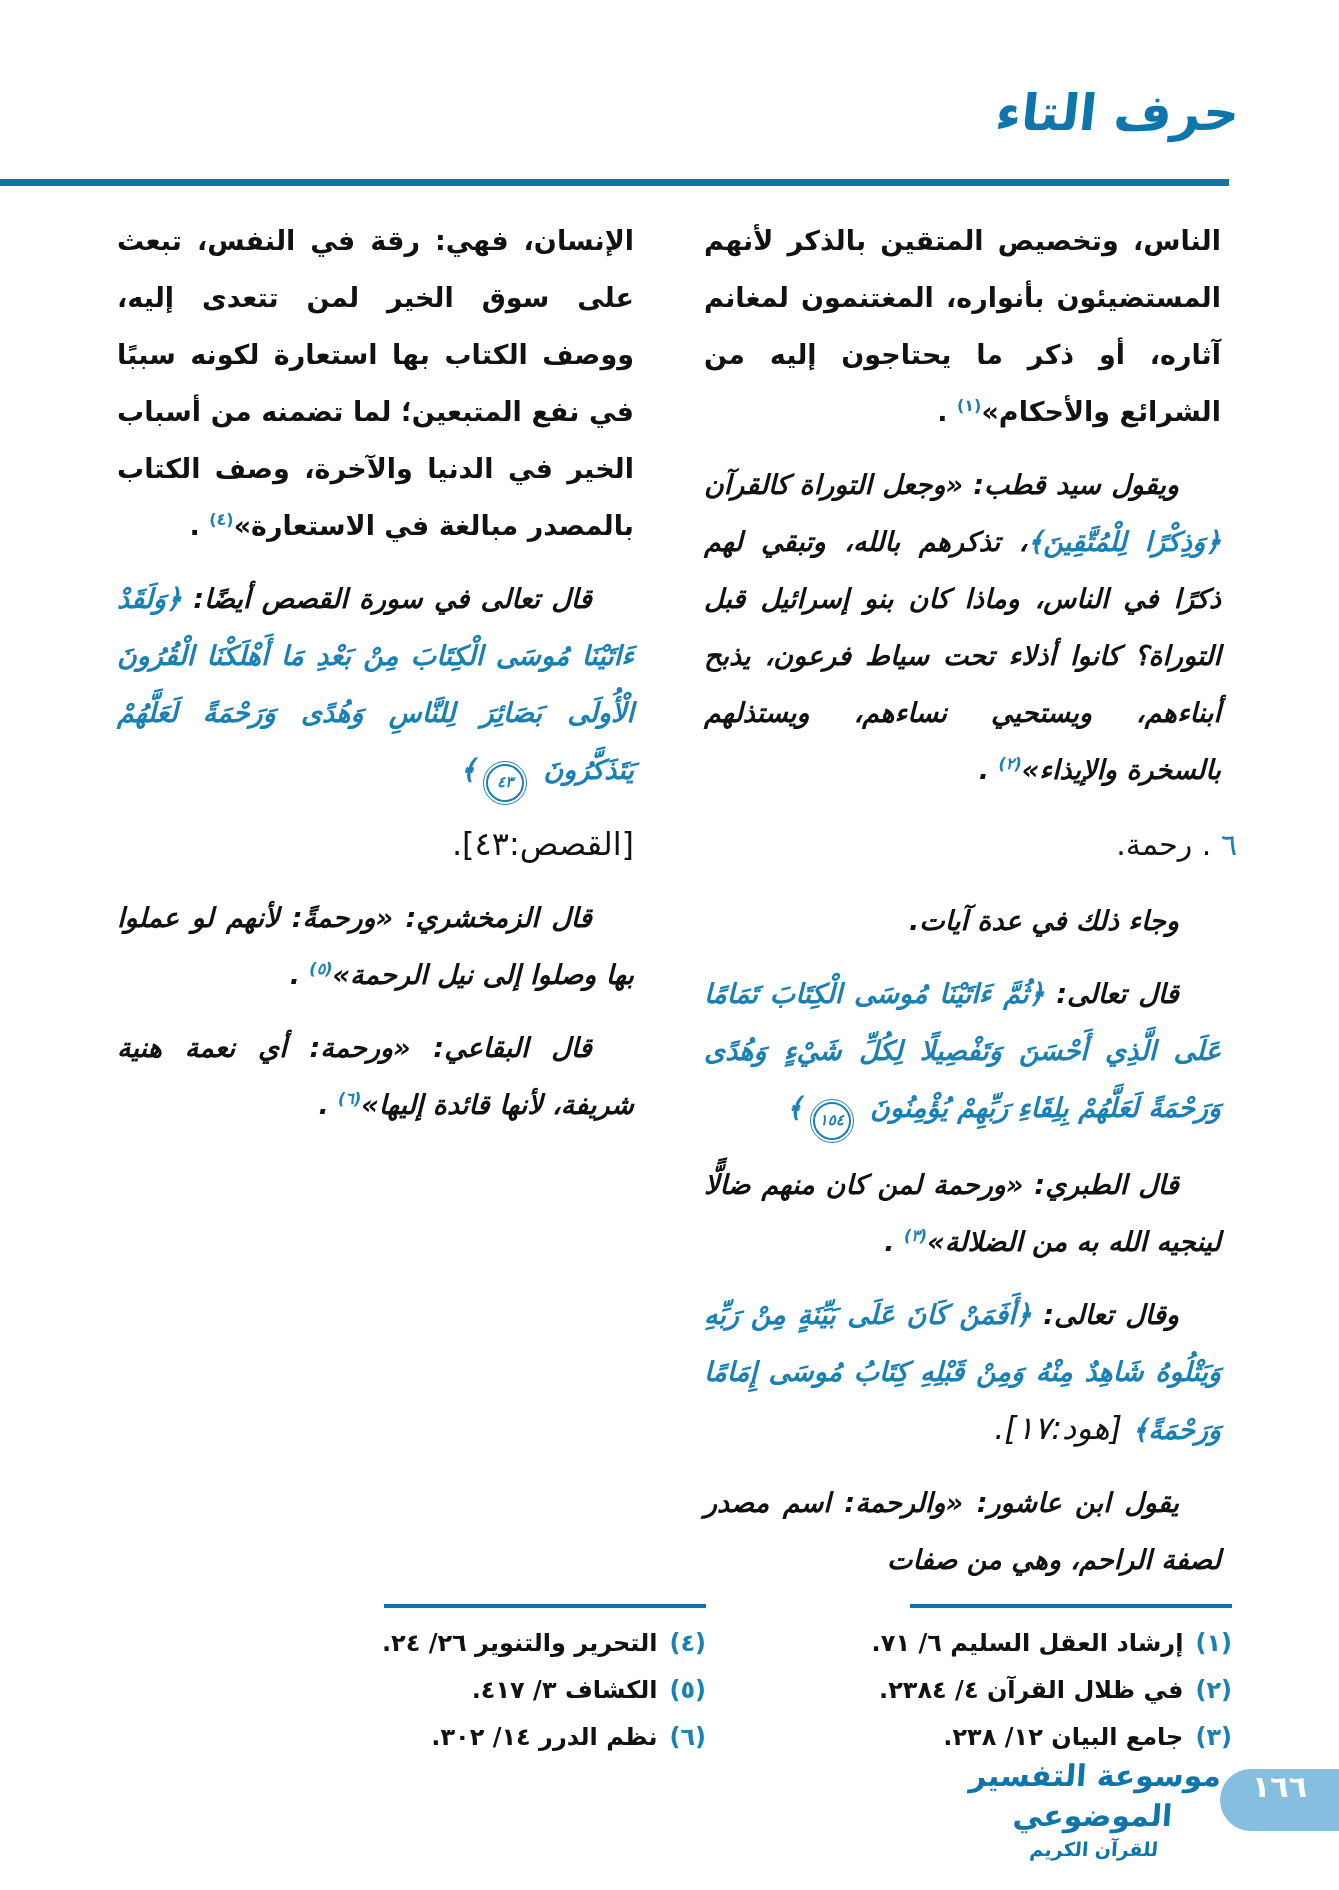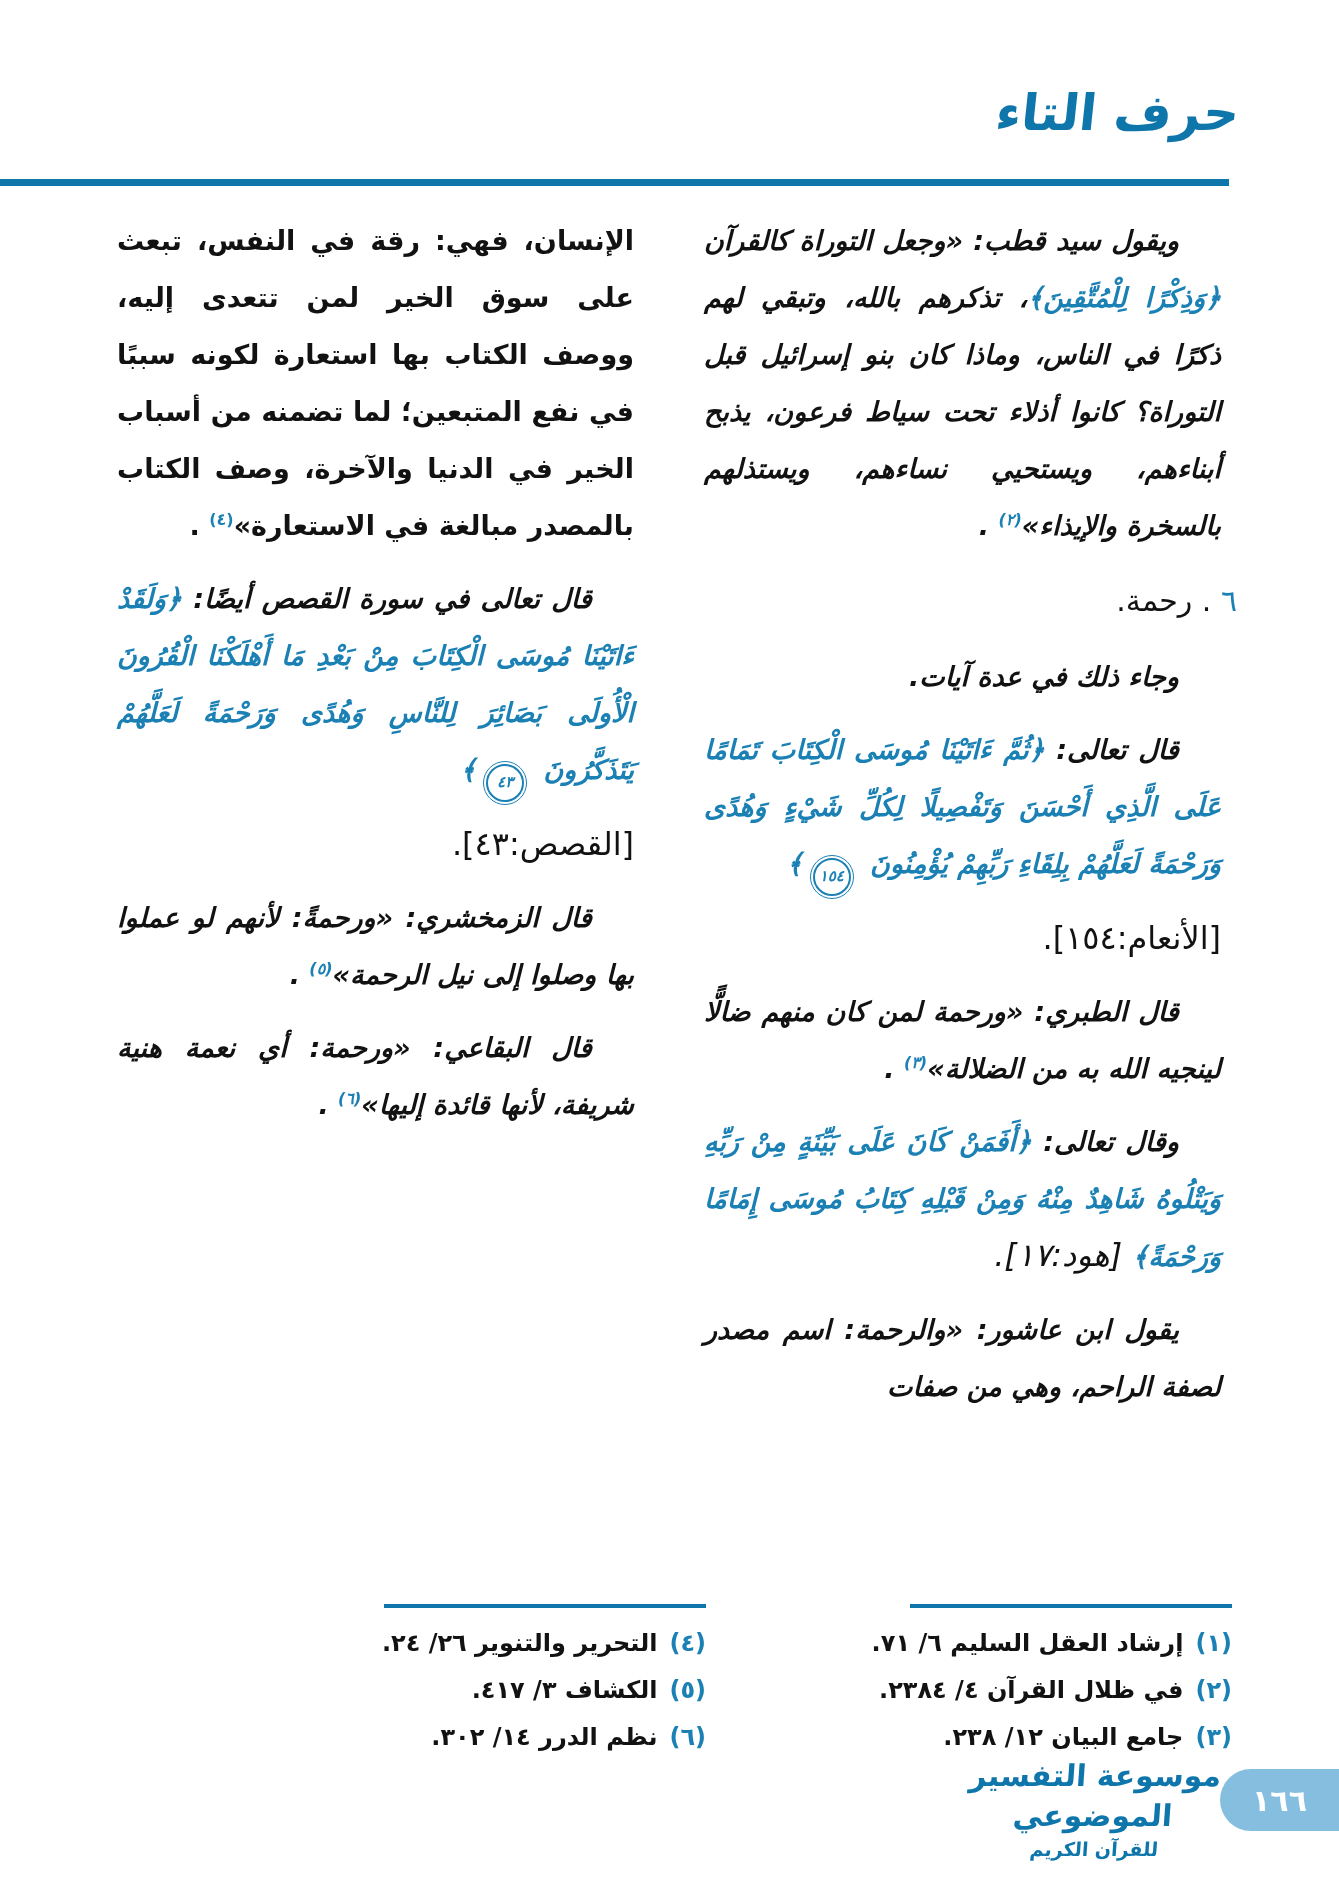--- a/index.html
+++ b/index.html
@@ -88,40 +88,40 @@
     position:absolute;top:1756px;right:95px;width:300px;
     text-align:center;color:var(--accent);font-weight:bold;
   }
   .logo-title{font-size:30px;line-height:40px;transform:skewX(-4deg);letter-spacing:-1px;}
   .logo-sub{font-size:19px;line-height:26px;transform:skewX(-4deg);}
   .page-badge{
     position:absolute;top:1769px;right:0;
     width:119px;height:62px;
     background:var(--badge);
     border-radius:31px 0 0 31px;
-    display:flex;align-items:center;justify-content:center;
+    display:flex;align-items:flex-start;justify-content:center;
     color:#ffffff;font-size:30px;font-weight:bold;letter-spacing:5px;
   }
 </style>
 </head>
 <body>
 
 <div class="page">
 
   <div class="chapter-title">حرف التاء</div>
 
   <div class="header-rule"></div>
 
   <div class="body-cols">
     <div class="col" id="col-right">
+        <div class="blk para"><span class="t-text">الناس، وتخصيص المتقين بالذكر لأنهم المستضيئون بأنواره، المغتنمون لمغانم آثاره، أو ذكر ما يحتاجون إليه من الشرائع والأحكام»</span><sup class="t-ref">(١)</sup><span class="t-text"> .</span></div>
         <div class="blk para indent"><span class="t-text">ويقول سيد قطب: «وجعل التوراة كالقرآن </span><span class="t-quran">﴿وَذِكْرًا لِلْمُتَّقِينَ﴾</span><span class="t-text">، تذكرهم بالله، وتبقي لهم ذكرًا في الناس، وماذا كان بنو إسرائيل قبل التوراة؟ كانوا أذلاء تحت سياط فرعون، يذبح أبناءهم، ويستحيي نساءهم، ويستذلهم بالسخرة والإيذاء»</span><sup class="t-ref">(٢)</sup><span class="t-text"> .</span></div>
         <div class="blk heading"><span class="t-num">٦</span><span class="t-text"> . رحمة.</span></div>
         <div class="blk para indent"><span class="t-text">وجاء ذلك في عدة آيات.</span></div>
         <div class="blk para indent"><span class="t-text">قال تعالى: </span><span class="t-quran">﴿ثُمَّ ءَاتَيْنَا مُوسَى الْكِتَابَ تَمَامًا عَلَى الَّذِي أَحْسَنَ وَتَفْصِيلًا لِكُلِّ شَيْءٍ وَهُدًى وَرَحْمَةً لَعَلَّهُمْ بِلِقَاءِ رَبِّهِمْ يُؤْمِنُونَ </span><span class="t-ayah">١٥٤</span><span class="t-quran">﴾</span></div>
-        <div class="blk cite-line"><span class="t-cite">[الأنعام:١٥٤].</span></div>
         <div class="blk para indent"><span class="t-text">قال الطبري: «ورحمة لمن كان منهم ضالًّا لينجيه الله به من الضلالة»</span><sup class="t-ref">(٣)</sup><span class="t-text"> .</span></div>
         <div class="blk para indent"><span class="t-text">وقال تعالى: </span><span class="t-quran">﴿أَفَمَنْ كَانَ عَلَى بَيِّنَةٍ مِنْ رَبِّهِ وَيَتْلُوهُ شَاهِدٌ مِنْهُ وَمِنْ قَبْلِهِ كِتَابُ مُوسَى إِمَامًا وَرَحْمَةً﴾</span><span class="t-cite"> [هود:١٧].</span></div>
         <div class="blk para indent"><span class="t-text">يقول ابن عاشور: «والرحمة: اسم مصدر لصفة الراحم، وهي من صفات</span></div>
       </div>
     <div class="col" id="col-left">
         <div class="blk para"><span class="t-text">الإنسان، فهي: رقة في النفس، تبعث على سوق الخير لمن تتعدى إليه، ووصف الكتاب بها استعارة لكونه سببًا في نفع المتبعين؛ لما تضمنه من أسباب الخير في الدنيا والآخرة، وصف الكتاب بالمصدر مبالغة في الاستعارة»</span><sup class="t-ref">(٤)</sup><span class="t-text"> .</span></div>
         <div class="blk para indent"><span class="t-text">قال تعالى في سورة القصص أيضًا: </span><span class="t-quran">﴿وَلَقَدْ ءَاتَيْنَا مُوسَى الْكِتَابَ مِنْ بَعْدِ مَا أَهْلَكْنَا الْقُرُونَ الْأُولَى بَصَائِرَ لِلنَّاسِ وَهُدًى وَرَحْمَةً لَعَلَّهُمْ يَتَذَكَّرُونَ </span><span class="t-ayah">٤٣</span><span class="t-quran">﴾</span></div>
         <div class="blk cite-line"><span class="t-cite">[القصص:٤٣].</span></div>
         <div class="blk para indent"><span class="t-text">قال الزمخشري: «ورحمةً: لأنهم لو عملوا بها وصلوا إلى نيل الرحمة»</span><sup class="t-ref">(٥)</sup><span class="t-text"> .</span></div>
         <div class="blk para indent"><span class="t-text">قال البقاعي: «ورحمة: أي نعمة هنية شريفة، لأنها قائدة إليها»</span><sup class="t-ref">(٦)</sup><span class="t-text"> .</span></div>

